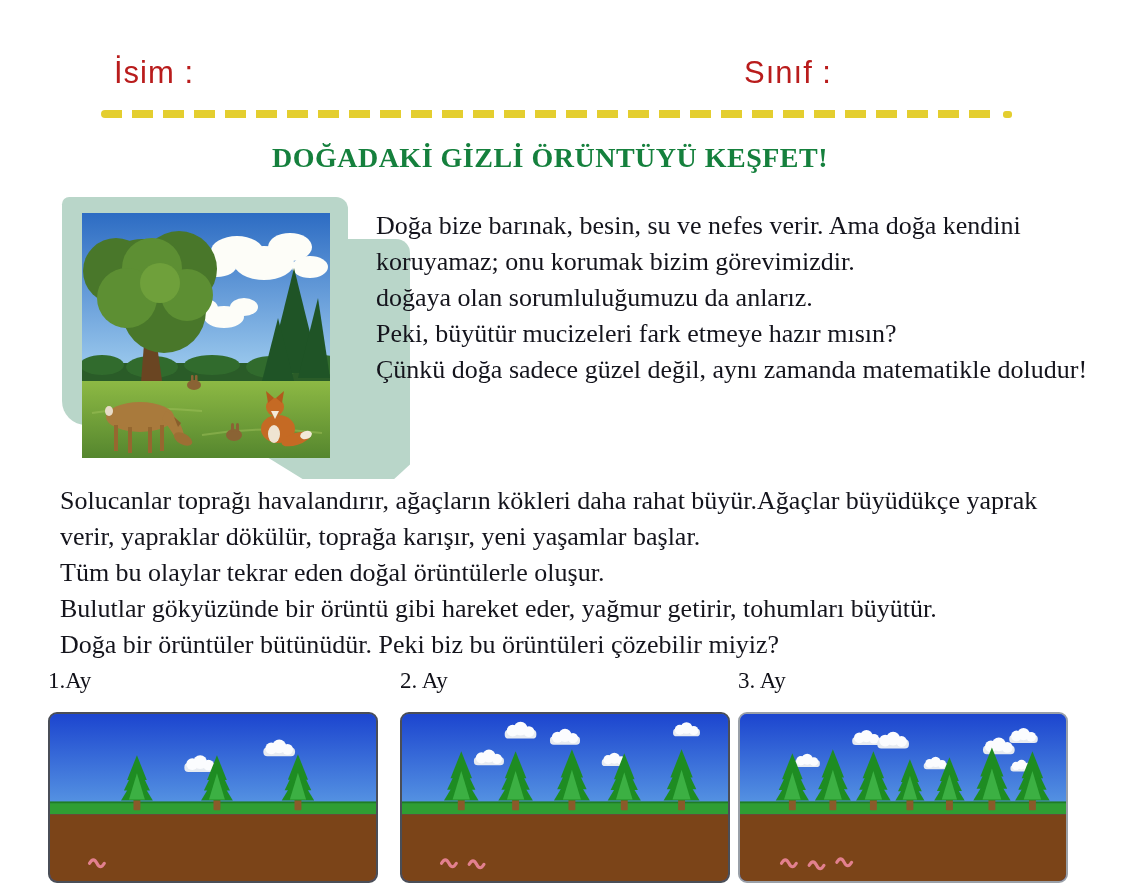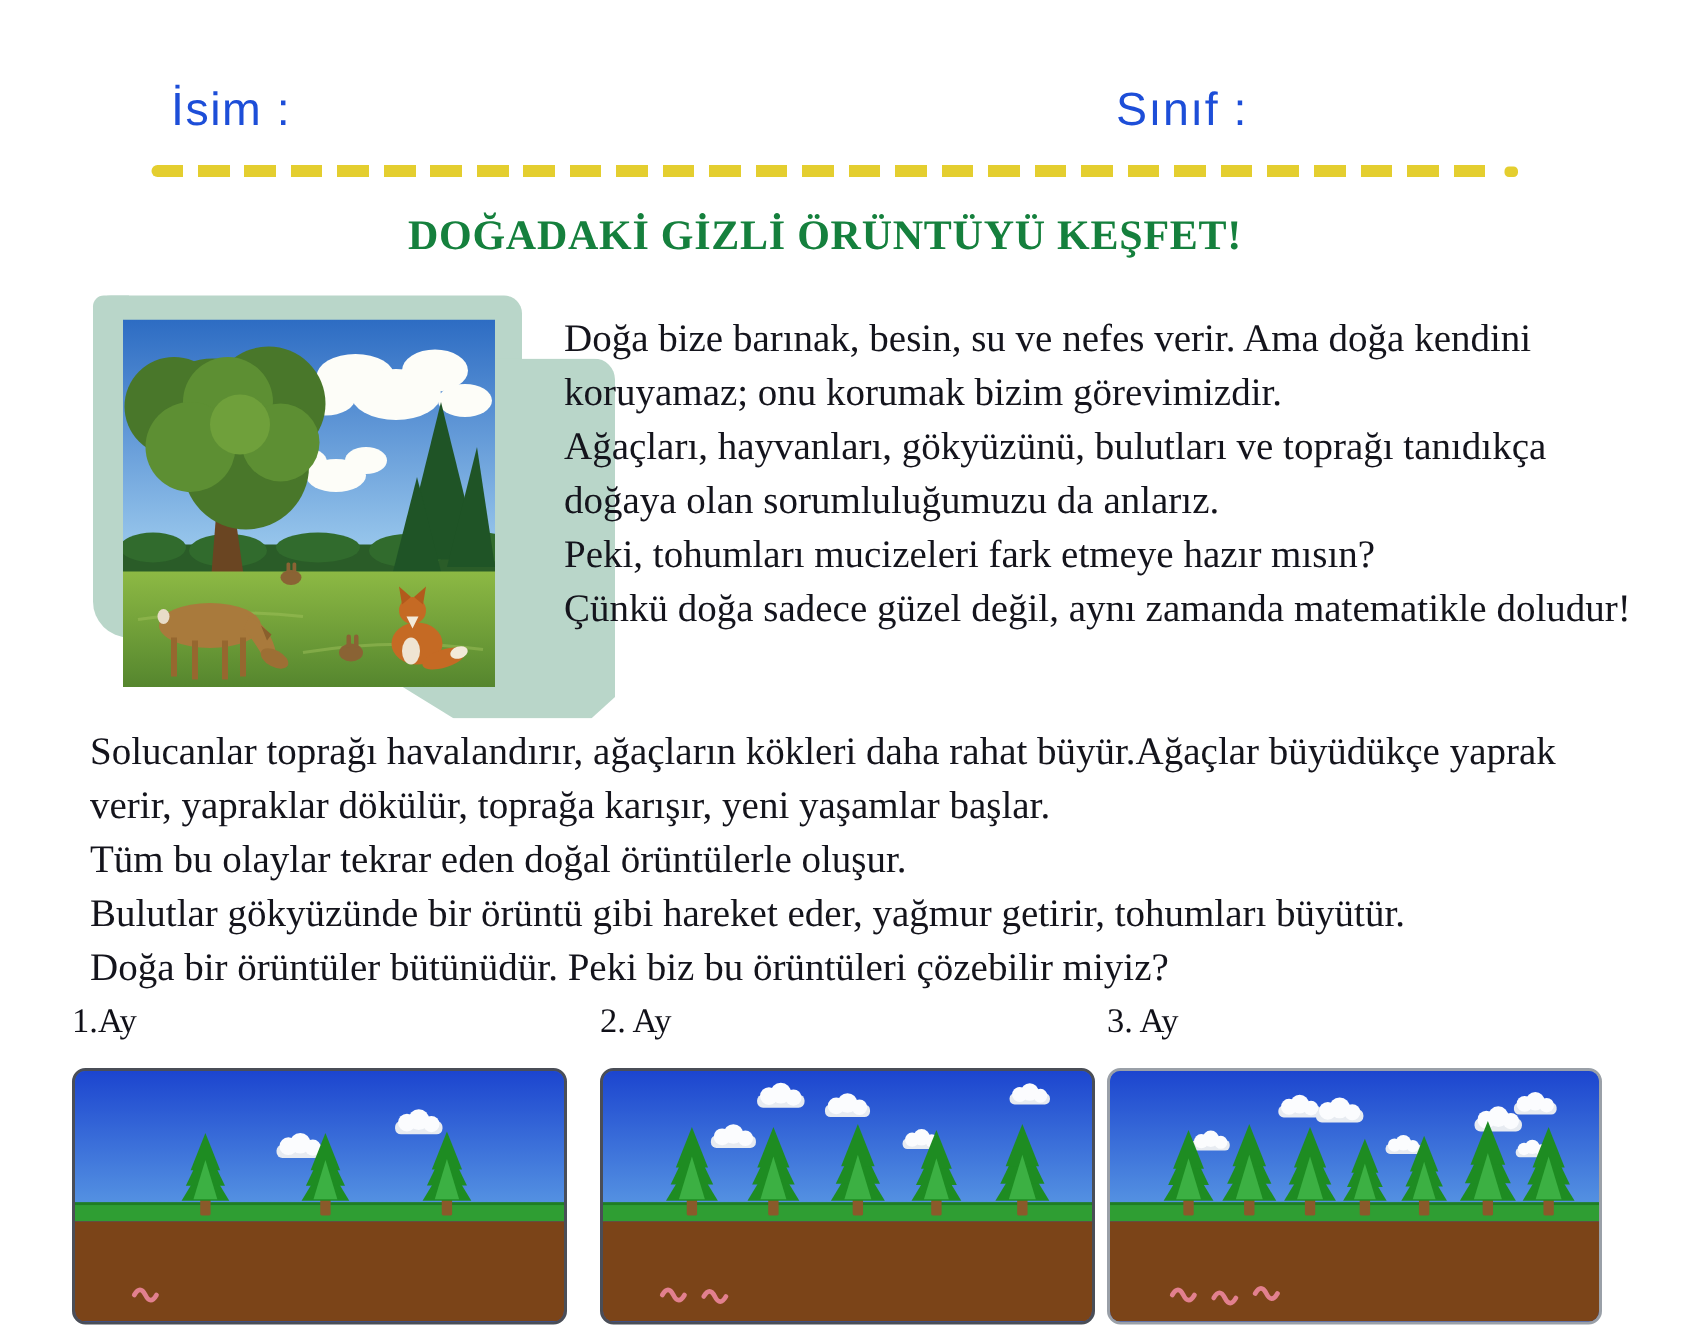--- a/index.html
+++ b/index.html
@@ -1,21 +1,21 @@
 <!DOCTYPE html>
 <html><head>
 <meta charset="utf-8">
 <style>
   html,body{margin:0;padding:0;background:#fff;}
   #page{position:relative;width:1125px;height:893px;background:#ffffff;overflow:hidden;
         font-family:"Liberation Serif", serif;color:#14141c;}
 
   
   .hdr-label{position:absolute;top:55px;font-family:"Liberation Sans",sans-serif;
-             font-weight:300;font-size:31px;color:#1d4ed8;letter-spacing:1px;}
+             font-weight:300;font-size:31px;color:#b91c1c;letter-spacing:1px;}
   #name-label{left:114px;}
   #class-label{left:744px;text-align:right;}
   #divider{position:absolute;left:101px;top:110px;width:898px;height:8px;border-radius:4px;
            background:repeating-linear-gradient(90deg,var(--dash) 0 21px,transparent 21px 31px);}
   #divider-dot{position:absolute;left:1003px;top:111px;width:9px;height:7px;border-radius:3px;
                background:var(--dash);}
 
   
   #worksheet-title{position:absolute;left:40px;top:142px;width:1020px;text-align:center;
                    font-size:28px;font-weight:bold;letter-spacing:.5px;color:#15803d;}
@@ -147,23 +147,22 @@
         <polygon points="189,198 193,206 197,198" fill="#f3ead9"></polygon>
         <ellipse cx="214" cy="226" rx="15" ry="6" transform="rotate(-18 214 226)" fill="#c56a24"></ellipse>
         <ellipse cx="224" cy="222" rx="6" ry="4" transform="rotate(-18 224 222)" fill="#f3ead9"></ellipse>
       </g>
     </svg>
   </div>
 
   <div id="intro-block">
     <div class="tline">Doğa bize barınak, besin, su ve nefes verir. Ama doğa kendini</div>
     <div class="tline">koruyamaz; onu korumak bizim görevimizdir.</div>
-    <div class="tline">Ağaçları, hayvanları, gökyüzünü, bulutları ve toprağı tanıdıkça</div>
     <div class="tline">doğaya olan sorumluluğumuzu da anlarız.</div>
-    <div class="tline">Peki, tohumları mucizeleri fark etmeye hazır mısın?</div>
+    <div class="tline">Peki, büyütür mucizeleri fark etmeye hazır mısın?</div>
     <div class="tline">Çünkü doğa sadece güzel değil, aynı zamanda matematikle doludur!</div>
   </div>
 
   <div id="body-block">
     <div class="tline">Solucanlar toprağı havalandırır, ağaçların kökleri daha rahat büyür.Ağaçlar büyüdükçe yaprak</div>
     <div class="tline">verir, yapraklar dökülür, toprağa karışır, yeni yaşamlar başlar.</div>
     <div class="tline">Tüm bu olaylar tekrar eden doğal örüntülerle oluşur.</div>
     <div class="tline">Bulutlar gökyüzünde bir örüntü gibi hareket eder, yağmur getirir, tohumları büyütür.</div>
     <div class="tline">Doğa bir örüntüler bütünüdür. Peki biz bu örüntüleri çözebilir miyiz?</div>
   </div>

